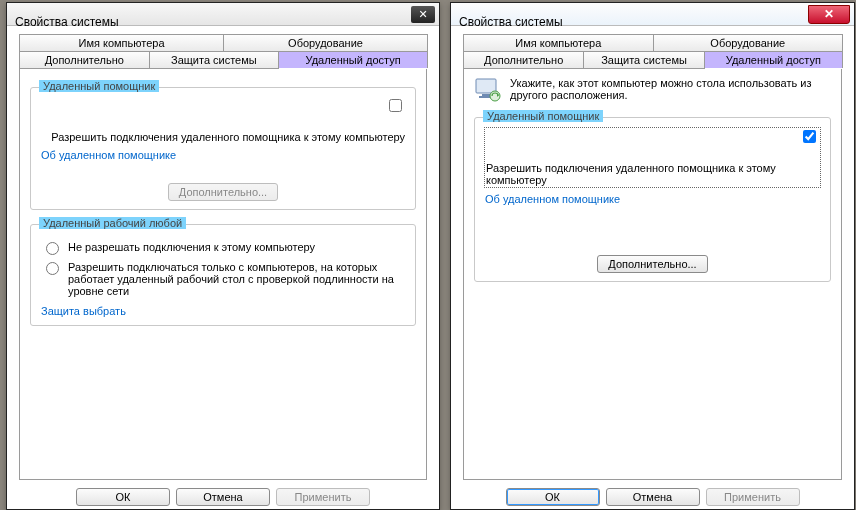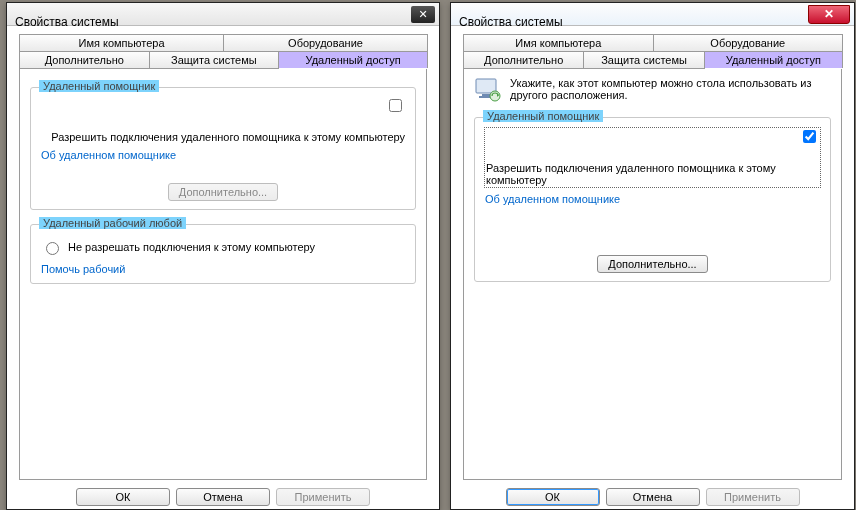--- a/index.html
+++ b/index.html
@@ -168,22 +168,26 @@
             <div class="btn disabled">Дополнительно...</div>
           </div>
         </div>
 
         <div class="groupbox" style="margin-top:14px;">
           <div class="legend">Удаленный рабочий любой</div>
           <div class="radio-row">
             <input type="radio" name="rdpL" style="">
             <span>Не разрешать подключения к этому компьютеру</span>
           </div>
+          <div class="radio-row">
+            <input type="radio" name="rdpL" style="">
+            <span>Разрешить подключаться только с компьютеров, на которых работает удаленный рабочий стол с проверкой подлинности на уровне сети</span>
+          </div>
           <div style="display:flex; align-items:center; justify-content:space-between; margin-top:8px;">
-            <a class="link">Помочь рабочий</a>
+            <a class="link">Защита выбрать</a>
           </div>
         </div>
 
       </div>
     </div>
     <div class="btnrow" style="margin-top:8px;">
       <div class="btn">ОК</div>
       <div class="btn">Отмена</div>
       <div class="btn disabled">Применить</div>
     </div>

